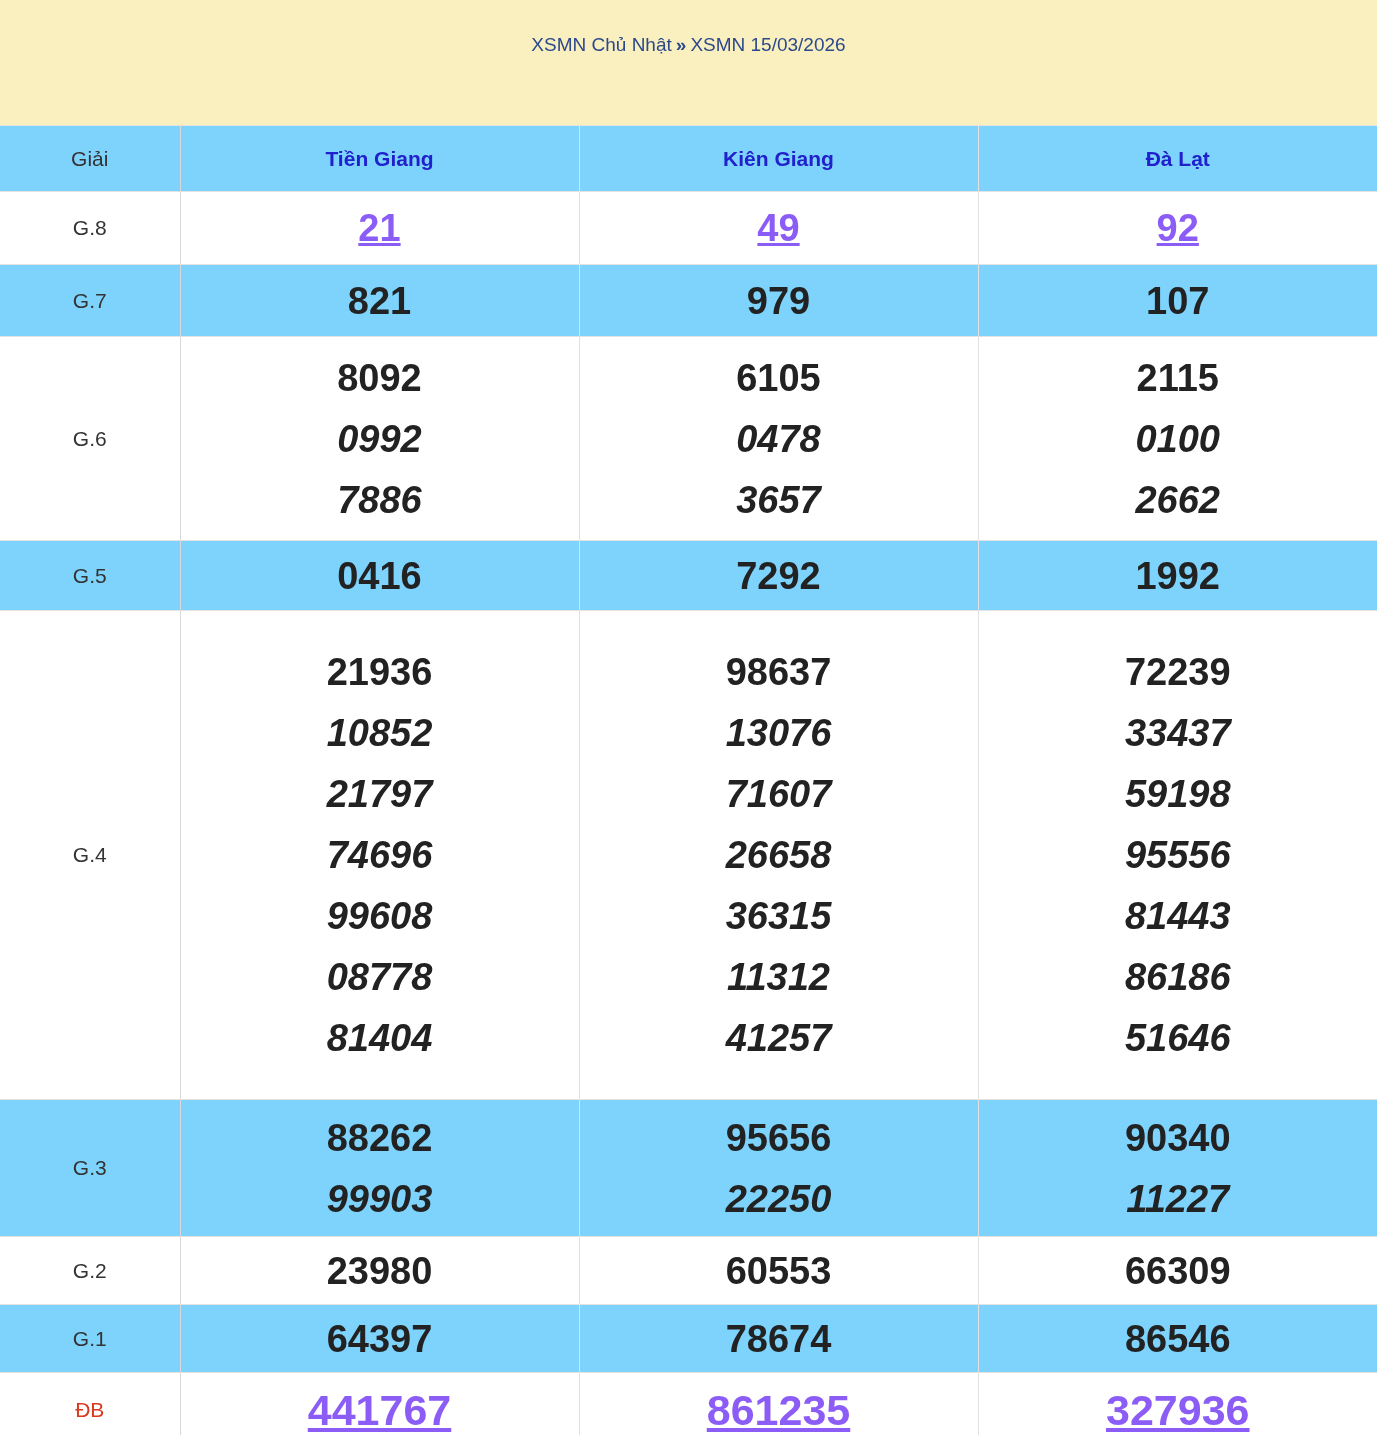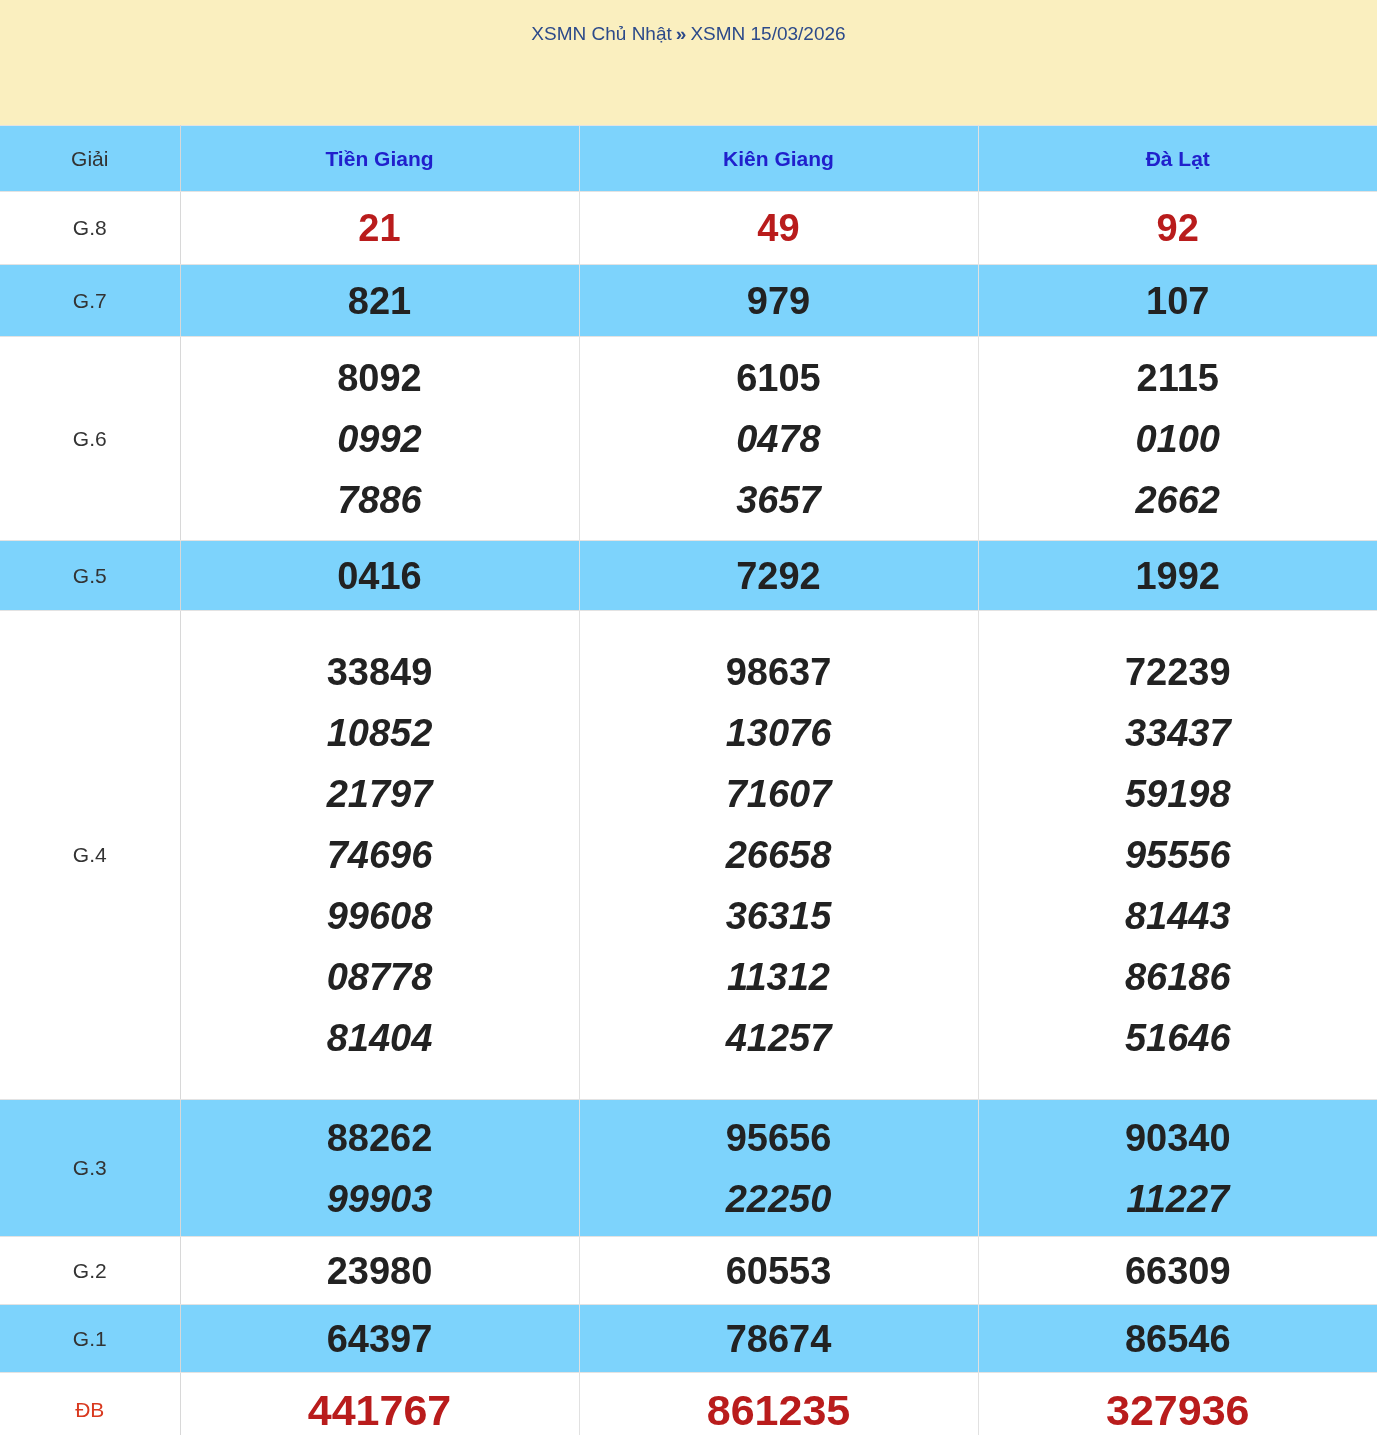--- a/index.html
+++ b/index.html
@@ -25,21 +25,21 @@
   }
   .page-title {
     margin: 0;
     font-size: 31px;
     font-weight: bold;
     color: #cf2222;
     letter-spacing: 0.1px;
     line-height: 1.25;
   }
   .breadcrumb {
-    margin-top: 2px;
+    margin-top: 13px;
     font-size: 19px;
     color: #2c4a8a;
     line-height: 1.3;
   }
   .breadcrumb .crumb-sep {
     padding: 0 4px;
     font-weight: bold;
   }
 
   
@@ -99,21 +99,21 @@
   
   td.nums {
     font-size: 38px;
     font-weight: bold;
     color: #222222;
     line-height: 1.0;
   }
   td.nums .num { display: block; }
   td.nums .num + .num { margin-top: 23px; font-style: italic; }
 
-  td.nums.accent { color: #b91c1c; }
+  td.nums.accent { color: #8b5cf6; text-decoration: underline; }
   td.nums.big    { font-size: 43px; }
 
   
   tr.r-g8 td { height: 73px; }
   tr.r-g7 td { height: 72px; margin-top: 44px; }
   tr.r-g6 td { height: 204px; }
   tr.r-g5 td { height: 70px; }
   tr.r-g4 td { height: 489px; }
   tr.r-g3 td { height: 137px; }
   tr.r-g2 td { height: 68px; }
@@ -200,21 +200,21 @@
           <span class="num">7292</span>
         </td>
       <td class="nums">
           <span class="num">1992</span>
         </td>
     </tr>
 
     <tr class="row-even r-g4">
       <td class="prize-label">G.4</td>
       <td class="nums">
-          <span class="num">33849</span>
+          <span class="num">21936</span>
           <span class="num">10852</span>
           <span class="num">21797</span>
           <span class="num">74696</span>
           <span class="num">99608</span>
           <span class="num">08778</span>
           <span class="num">81404</span>
         </td>
       <td class="nums">
           <span class="num">98637</span>
           <span class="num">13076</span>

